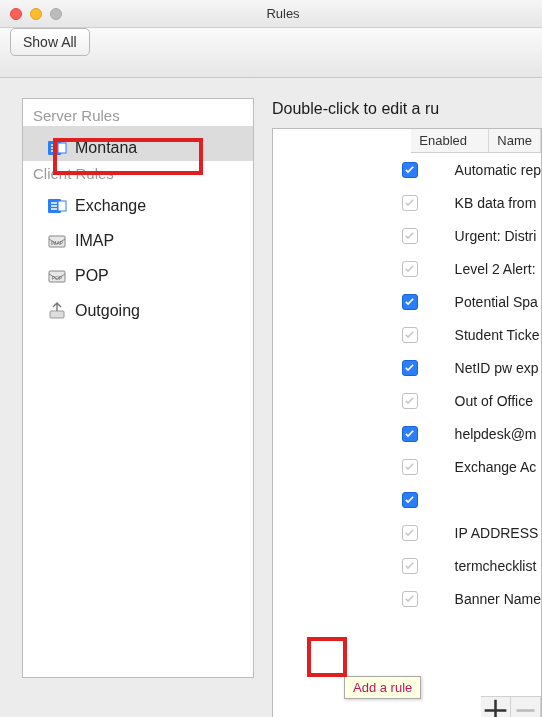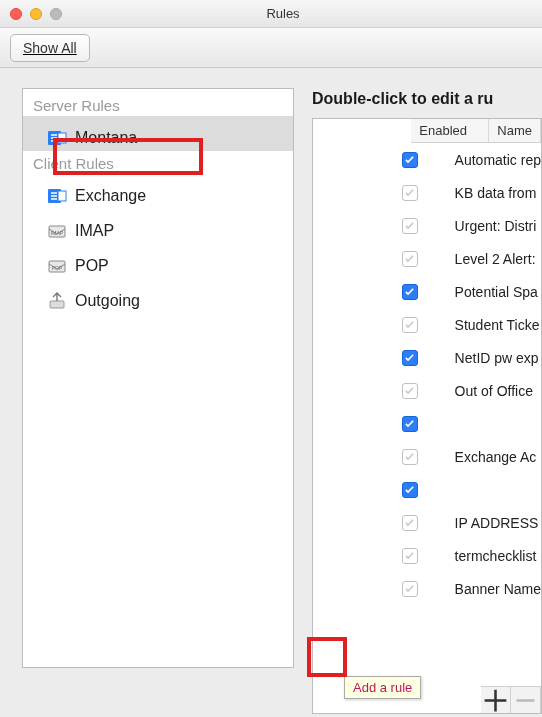--- a/index.html
+++ b/index.html
@@ -34,44 +34,43 @@
   .dot.green { background: #bbb; border:1px solid #aaa;}
   .title {
     position: absolute;
     left: 50%;
     transform: translateX(-50%);
     font-size: 13px;
     color: #333;
     margin-left: 12px;
   }
   .toolbar {
-    height: 40px;
+    height: 50px;
     background: linear-gradient(#fafafa, #e7e7e7);
     border-bottom: 1px solid #c8c8c8;
     display: flex;
-    align-items: center;
+    align-items: flex-start;
     padding-left: 10px;
-    text-decoration: underline;
   }
   .btn-showall {
     background: linear-gradient(#ffffff, #f0f0f0);
     border: 1px solid #b8b8b8;
     border-radius: 5px;
     padding: 5px 12px;
     font-size: 14px;
     color: #333;
     cursor: pointer;
   }
   .content {
     display: flex;
     padding: 20px 0 0 22px;
     gap: 18px;
   }
   .sidebar {
-    width: 272px;
+    width: 232px;
     height: 580px;
     background: #fff;
     border: 1px solid #bcbcbc;
     display: flex;
     flex-direction: column;
     padding-top: 4px;
   }
   .section-header {
     color: #9a9a9a;
     font-size: 15px;
@@ -95,21 +94,21 @@
     align-items: center; justify-content: center;
   }
   .iconbox svg { width: 20px; height: 20px; }
   .right-pane {
     flex: 1;
     display: flex;
     flex-direction: column;
     overflow: hidden;
   }
   .instruction {
-    font-weight: 700;
+    font-weight: 400;
     font-size: 16px;
     padding: 2px 0 10px 0;
     color: #1a1a1a;
   }
   .rules-table-wrap {
     border: 1px solid #bcbcbc;
     background: #fff;
     height: 596px;
     display: flex;
     flex-direction: column;
@@ -361,20 +360,21 @@
             <div class="cell-name">Out of Office</div>
           </div>
           <div class="tbl-row">
             <div class="cell-enabled">
               <span class="chk on">
                 <svg viewBox="0 0 12 12">
                   <path d="M2 6.5l2.4 2.4L10 3" fill="none" stroke="#fff" stroke-width="1.8"></path>
                 </svg>
               </span>
             </div>
+            <div class="cell-name">helpdesk@m</div>
           </div>
           <div class="tbl-row">
             <div class="cell-enabled">
               <span class="chk off">
                 <svg viewBox="0 0 12 12">
                   <path d="M2 6.5l2.4 2.4L10 3" fill="none" stroke="#c9c9c9" stroke-width="1.8"></path>
                 </svg>
               </span>
             </div>
             <div class="cell-name">Exchange Ac</div>

